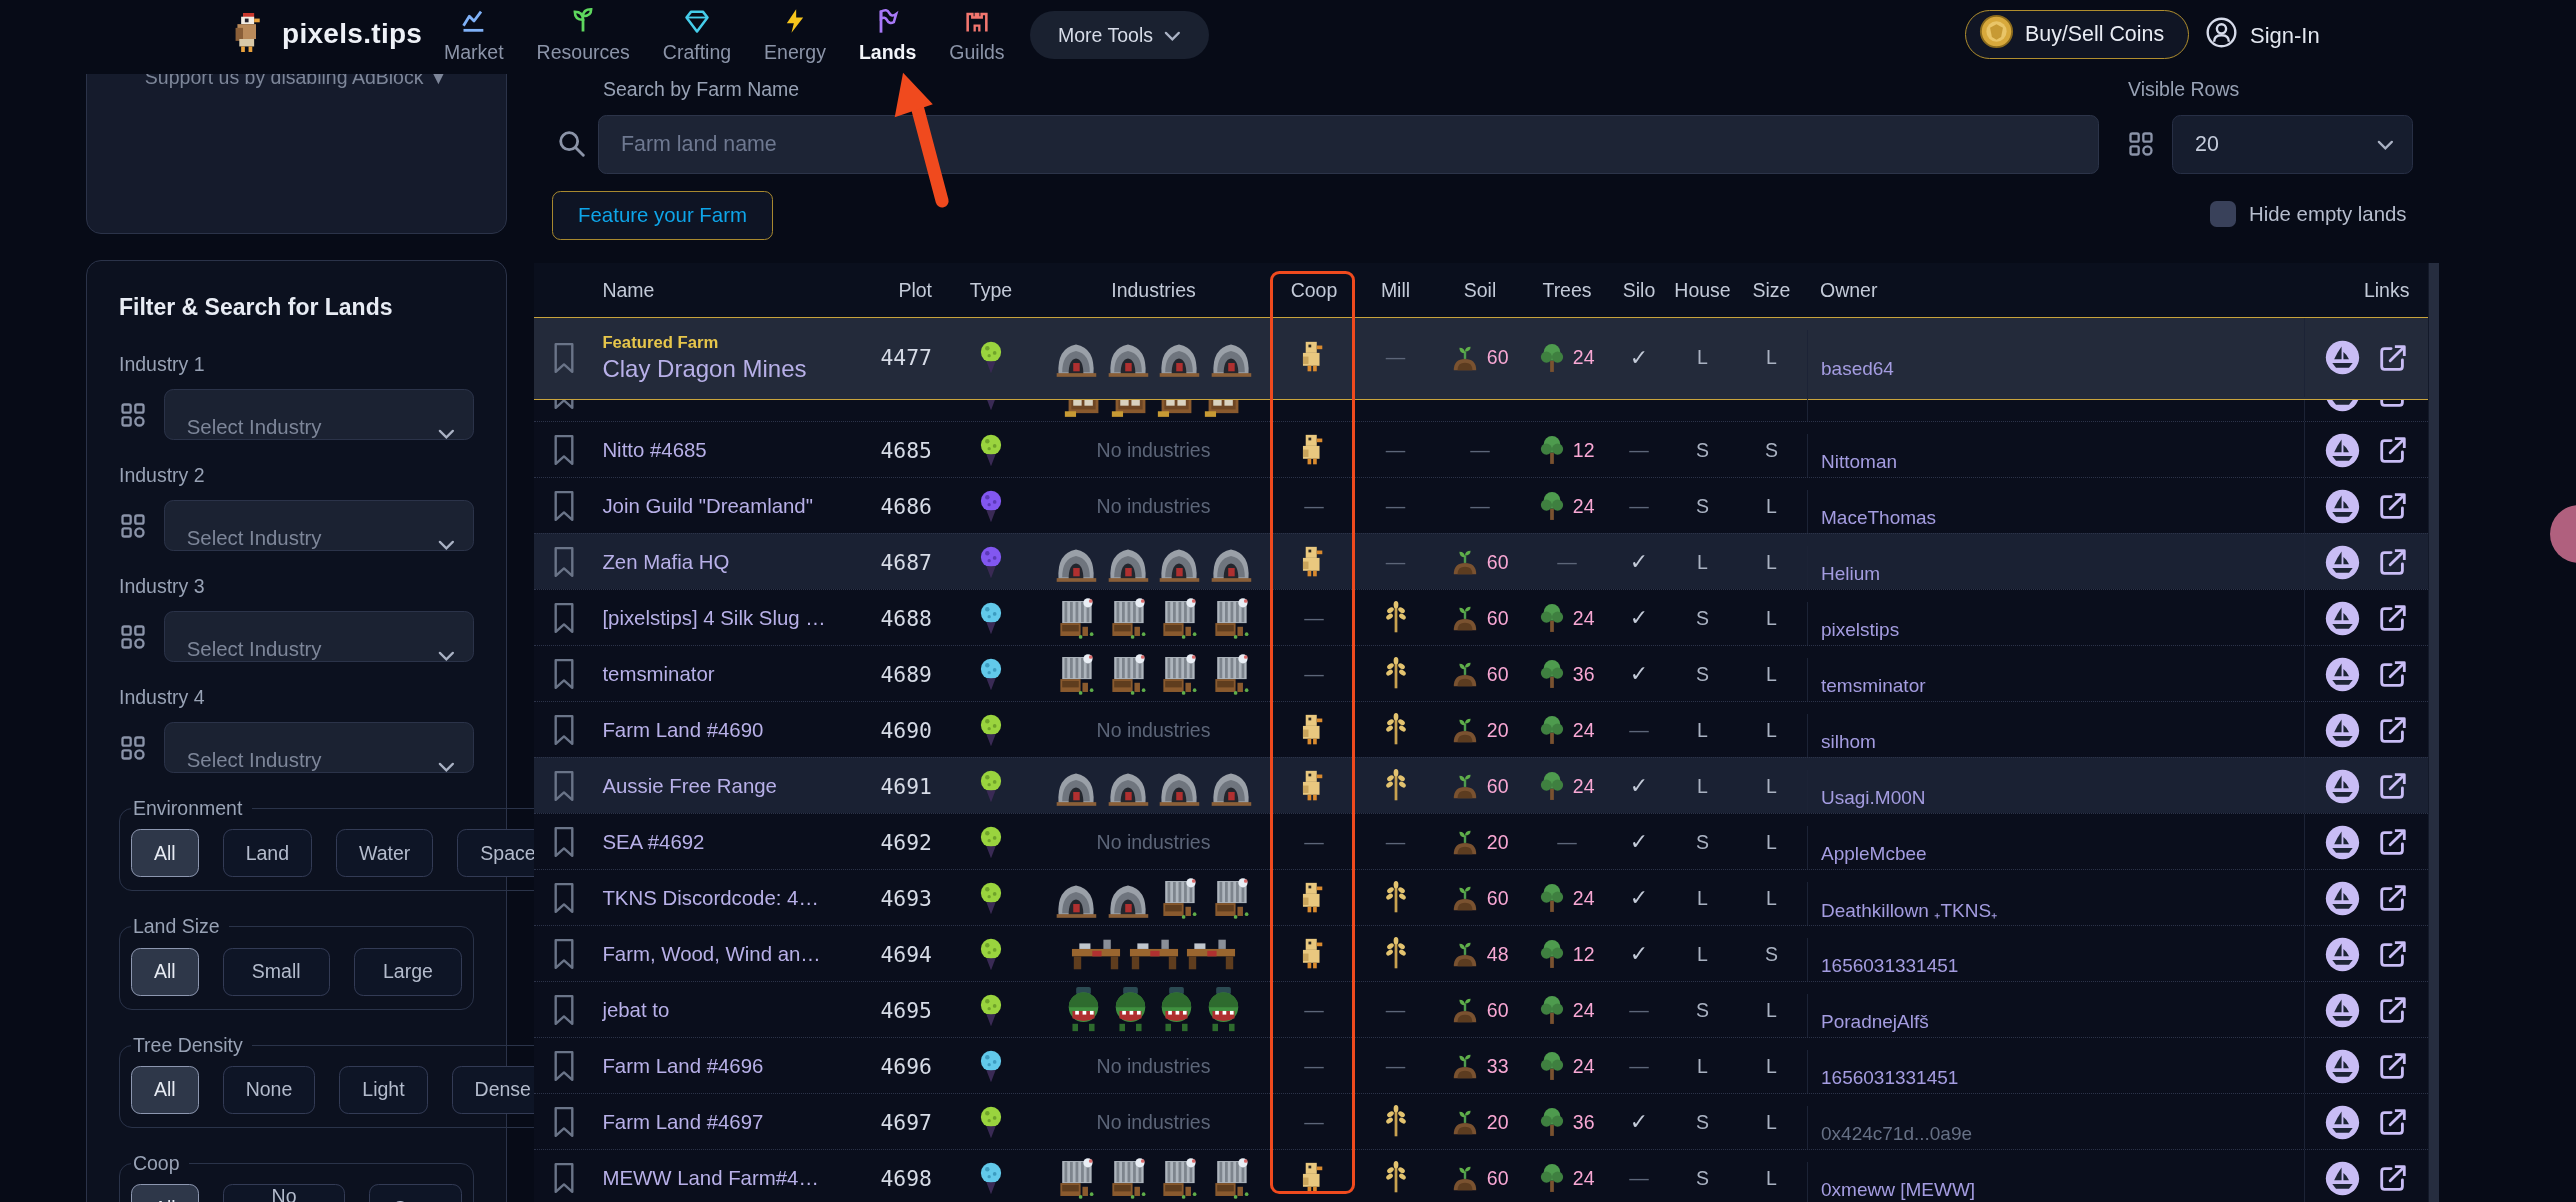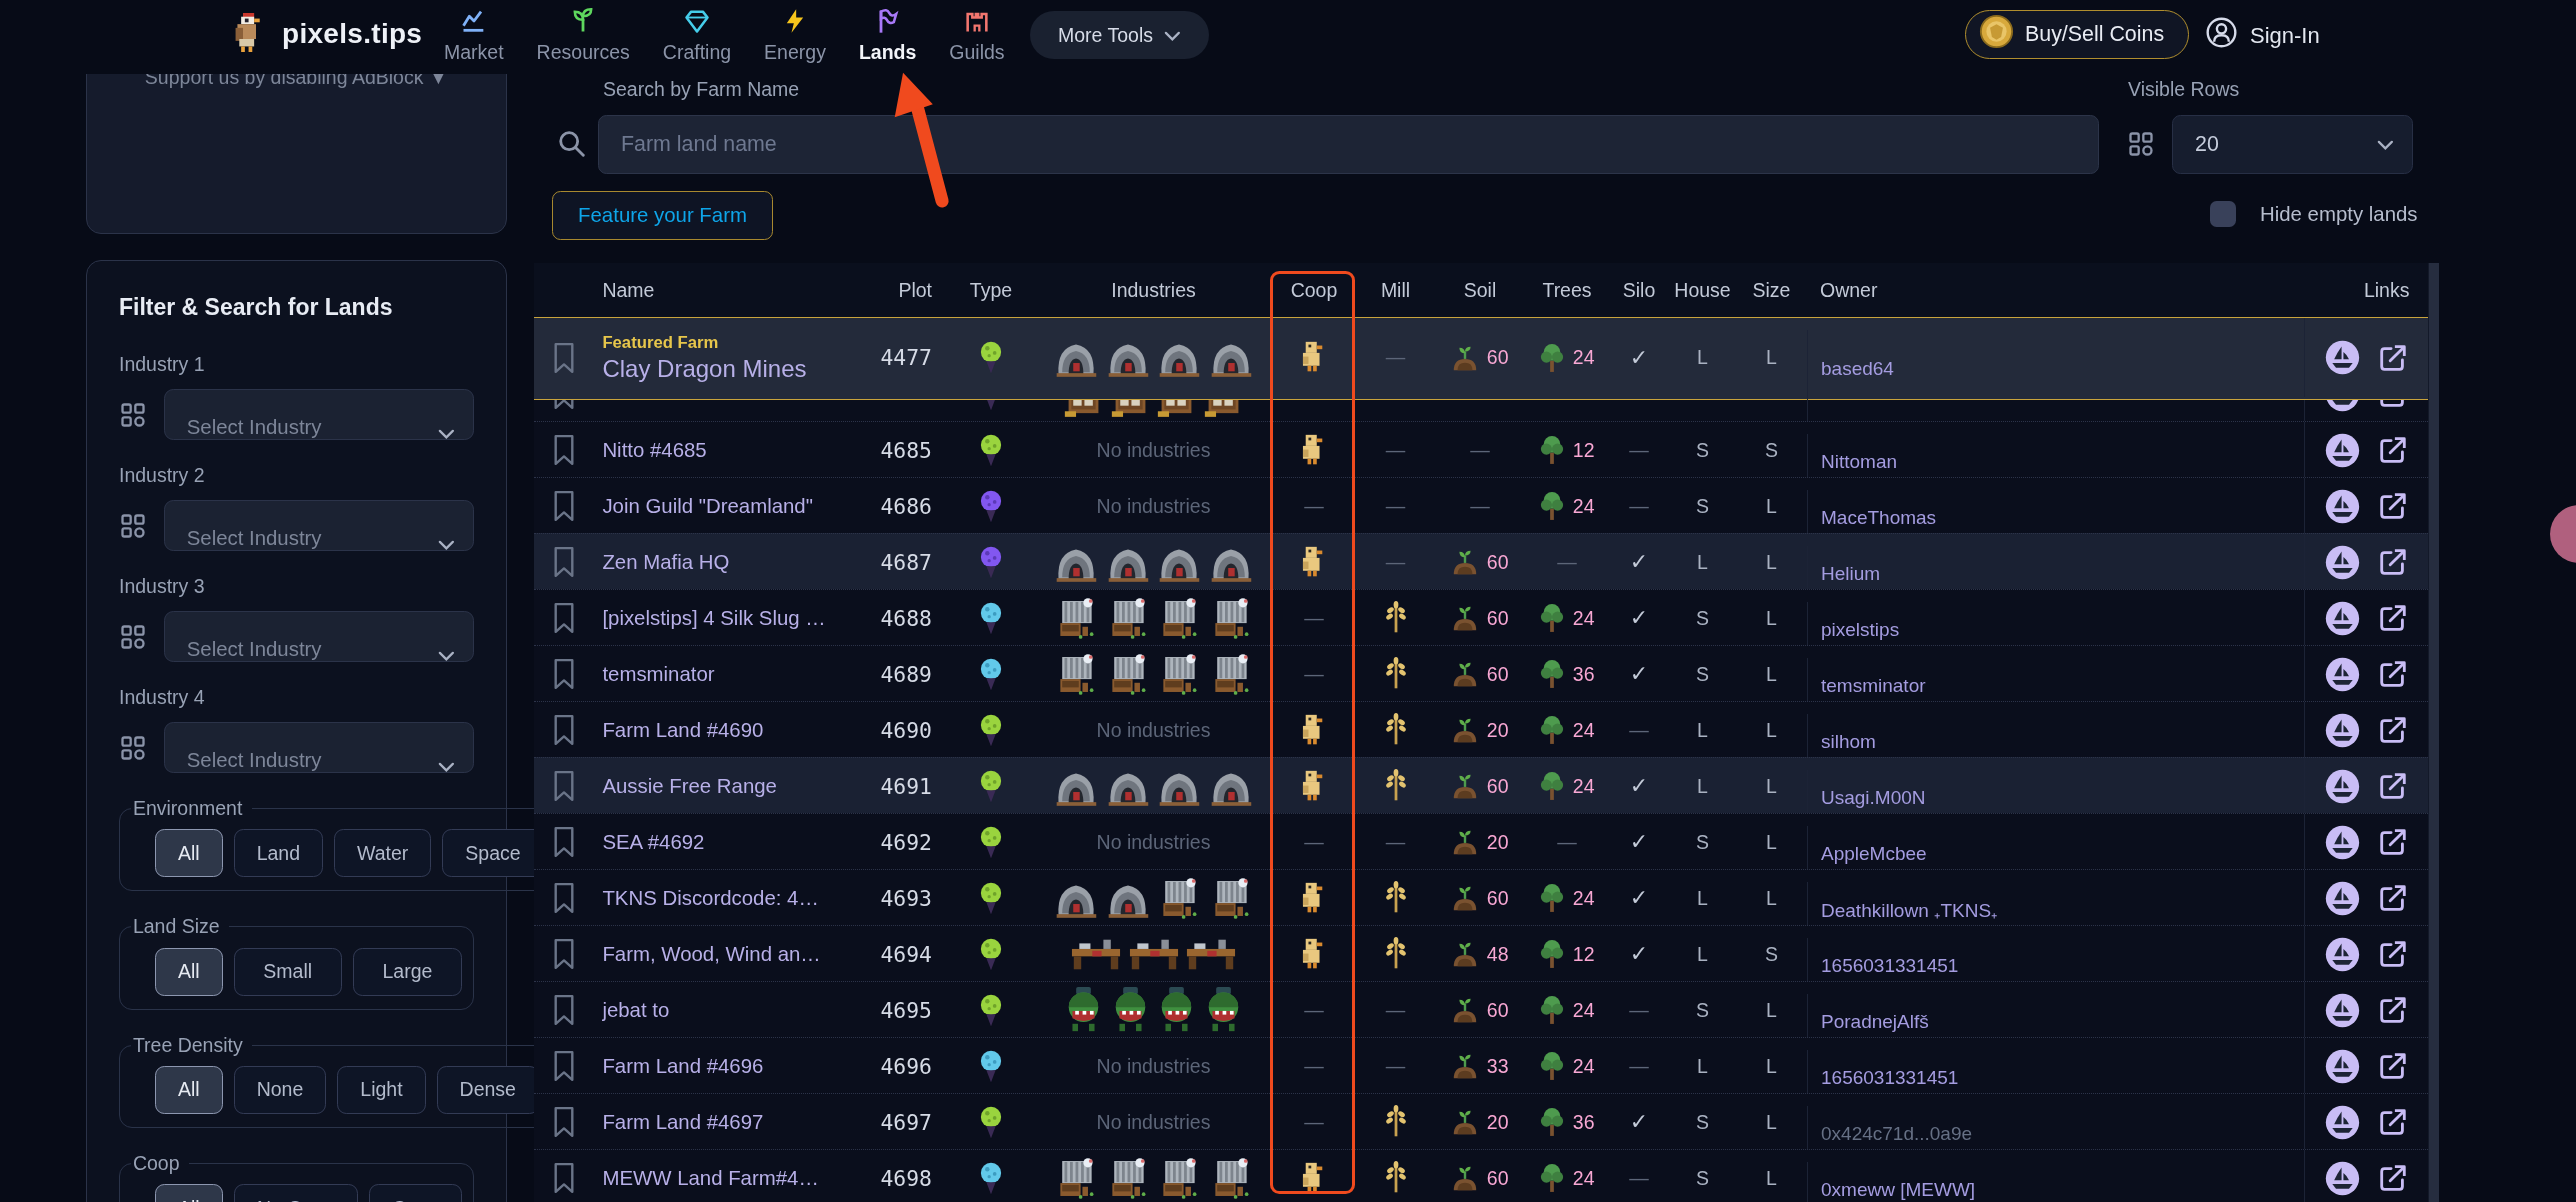--- a/index.html
+++ b/index.html
@@ -36,42 +36,42 @@
     border:1.4px solid #2b3349; border-radius:15px; background:#0c111f; padding:33px 32px; }
   .filter-title { font-size:23px; font-weight:700; color:#e8ecf4; margin-bottom:32px; }
   .ind-group { margin-bottom:24px; }
   .ind-label { font-size:19.5px; color:#98a2b5; margin-bottom:13px; }
   .ind-row { display:flex; align-items:center; gap:16.7px; }
   .select-box { flex:1; height:51px; background:#1b2232; border:0.9px solid #2b3349; border-radius:9.3px;
     display:flex; align-items:flex-end; justify-content:space-between; padding:0 18.6px 0 22px;
     color:#7d8699; font-size:20.4px; cursor:pointer; }
   fieldset.tgl-group { border:1.4px solid #2a3349; border-radius:13px; margin-top:24px; padding:9.3px 11px 13px; }
   fieldset.tgl-group legend { font-size:19.5px; color:#98a2b5; padding:0 9.3px 0 1.9px; }
-  .tgl-row { display:flex; gap:11px;margin-left:24px; }
+  .tgl-row { display:flex; gap:24px; }
   .tgl-btn { height:48px; padding:0 22px; border-radius:9.3px; background:#0e1526; border:0.9px solid #333b55;
     color:#b3bbcc; font-size:19.5px; cursor:pointer; font-family:inherit; flex:1 1 auto; }
   .tgl-btn.sel { background:#2e3749; border:1.4px solid #8d97b0; color:#e6eaf2; flex:0 0 auto; }
 
   
   .search-label { position:absolute; left:603px; top:78px; font-size:19.5px; color:#98a2b5; }
   .search-icon { position:absolute; left:556px; top:128px; }
   .search-input { position:absolute; left:598px; top:115px; width:1501px; height:59px;
     background:#1d2435; border:0.9px solid #2c3449; border-radius:8.4px; color:#dfe3ec;
     font-size:21.4px; padding:0 22px; font-family:inherit; }
   .search-input::placeholder { color:#6e7890; }
   .feature-btn { position:absolute; left:552px; top:191px; width:221px; height:49px;
     background:#0e1424; border:1.4px solid #a8892f; border-radius:8.4px; color:#0ea5e9;
     font-size:20.4px; cursor:pointer; font-family:inherit; }
   .vr-label { position:absolute; left:2128px; top:78px; font-size:19.5px; color:#98a2b5; }
   .vr-grid { position:absolute; left:2127px; top:130px; }
   .vr-select { position:absolute; left:2172px; top:115px; width:241px; height:59px;
     background:#161d2e; border:0.9px solid #272f45; border-radius:8.4px; display:flex;
     align-items:center; justify-content:space-between; padding:0 18.6px 0 22px; cursor:pointer; }
   .vr-select .val { font-size:21.4px; color:#c6cddc; }
-  .hide-empty { position:absolute; left:2210px; top:201px; display:flex; align-items:center; gap:24px; cursor:pointer; }
+  .hide-empty { position:absolute; left:2210px; top:201px; display:flex; align-items:center; gap:13px; cursor:pointer; }
   .hide-empty .box { width:26px; height:26px; border-radius:6.5px; background:#39415a; }
   .hide-empty .txt { font-size:20.4px; color:#b6bdcd; }
 
   
   .table { position:absolute; left:534px; top:263px; width:1894px; }
   .trow { display:grid; align-items:center;
     grid-template-columns:60px 232px 121px 88px 237px 84px 79px 90px 84px 60px 67px 71px 497px 124px; }
   .thead { height:54px; background:#0a0f1d; font-size:19.5px; color:#c3cad8; }
   .thead > div { white-space:nowrap; }
   .body-row { height:56px; background:#0a0e1c; border-top:1.9px dotted #2c3349; position:relative; }

